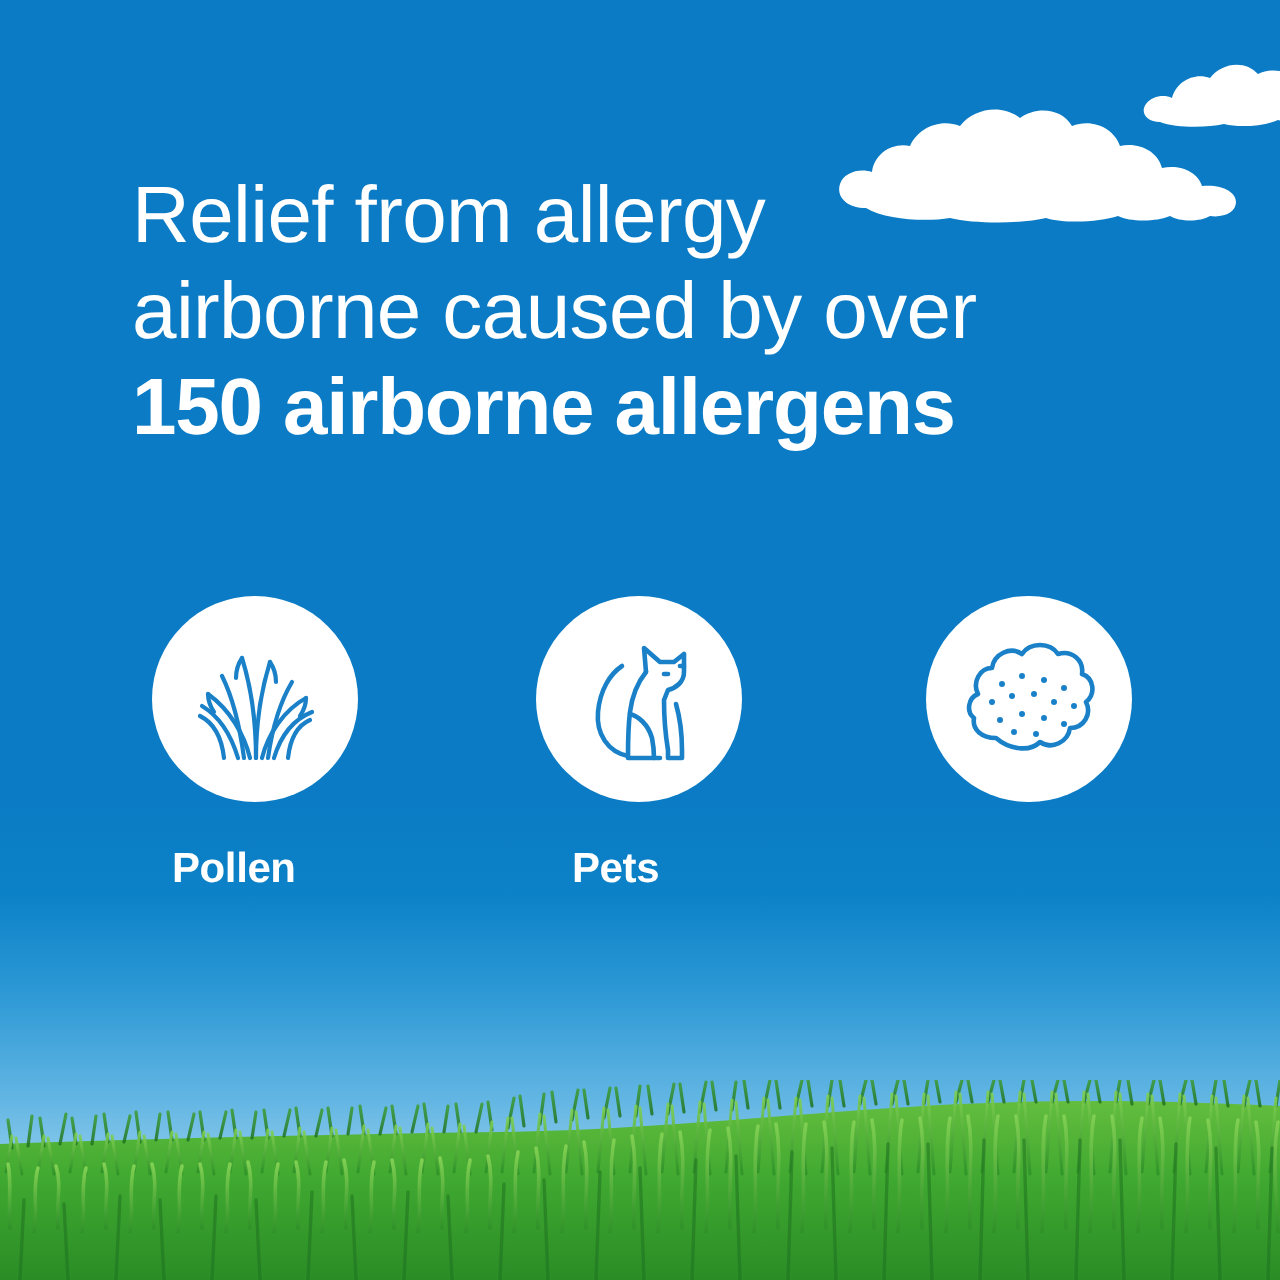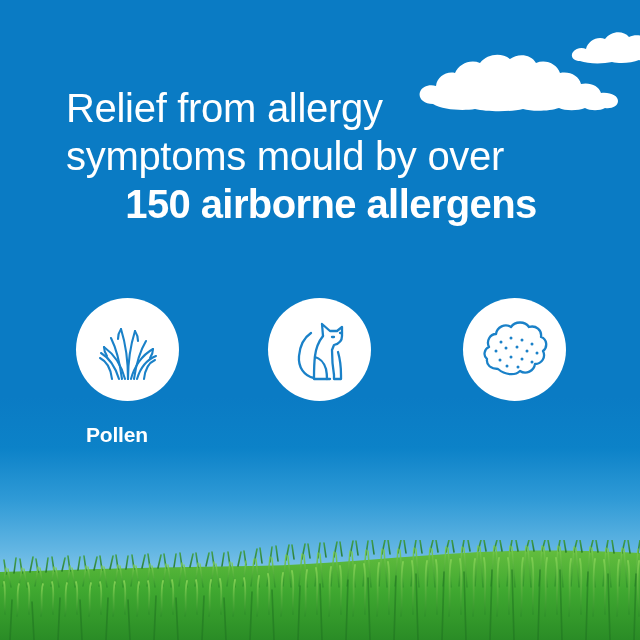--- a/index.html
+++ b/index.html
@@ -45,21 +45,21 @@
     left: 66px;
     top: 84px;
     width: 530px;
     color: #ffffff;
     font-size: 40px;
     line-height: 48px;
     font-weight: 300;
     letter-spacing: -0.3px;
   }
   .headline .hl-line { display: block; white-space: nowrap; }
-  .headline .hl-bold { font-weight: 700; letter-spacing: -0.6px; text-align: center; }
+  .headline .hl-bold { font-weight: 700; letter-spacing: -0.6px; }
 
   
   .icon-row {
     position: absolute;
     left: 0;
     top: 298px;
     width: 568px;
     height: 180px;
   }
   .icon-item {
@@ -152,21 +152,21 @@
         C67,5 78,8 81,16
         C88,17 90,23 87,28
         C84,33 75,34 69,32
         C62,35 50,36 42,34
         C33,36 18,36 10,33 Z"></path>
     </svg>
   </div>
 
   <div class="headline">
     <span class="hl-line">Relief from allergy</span>
-    <span class="hl-line">symptoms mould by over</span>
+    <span class="hl-line">airborne caused by over</span>
     <span class="hl-line hl-bold">150 airborne allergens</span>
   </div>
 
   <div class="icon-row">
 
     <div class="icon-item pos-0">
       <div class="icon-disc">
         <svg width="66" height="62" viewBox="0 0 66 62">
           <g fill="none" stroke="#1a81c8" stroke-width="2.1" stroke-linecap="round">
             <path d="M33,60 C33,44 31,26 26,10"></path>
@@ -217,20 +217,21 @@
             <path d="M26,40 C30,41 35,45 37,52 C38,57 38,60 38,62"></path>
 
             <path d="M25,61 C15,59 9,50 10,39 C11,28 16,20 22,16"></path>
 
             <path d="M43,20 L45,20"></path>
 
             <path d="M51,16 L53,16"></path>
           </g>
         </svg>
       </div>
+      <div class="icon-label">Pets</div>
     </div>
 
     <div class="icon-item pos-2">
       <div class="icon-disc">
         <svg width="68" height="60" viewBox="0 0 68 60">
           <g fill="none" stroke="#1a81c8" stroke-width="2.3" stroke-linecap="round" stroke-linejoin="round">
             <path d="M17,49
                      C10,49 5,45 6,39
                      C2,36 3,29 8,27
                      C5,21 9,14 15,14

